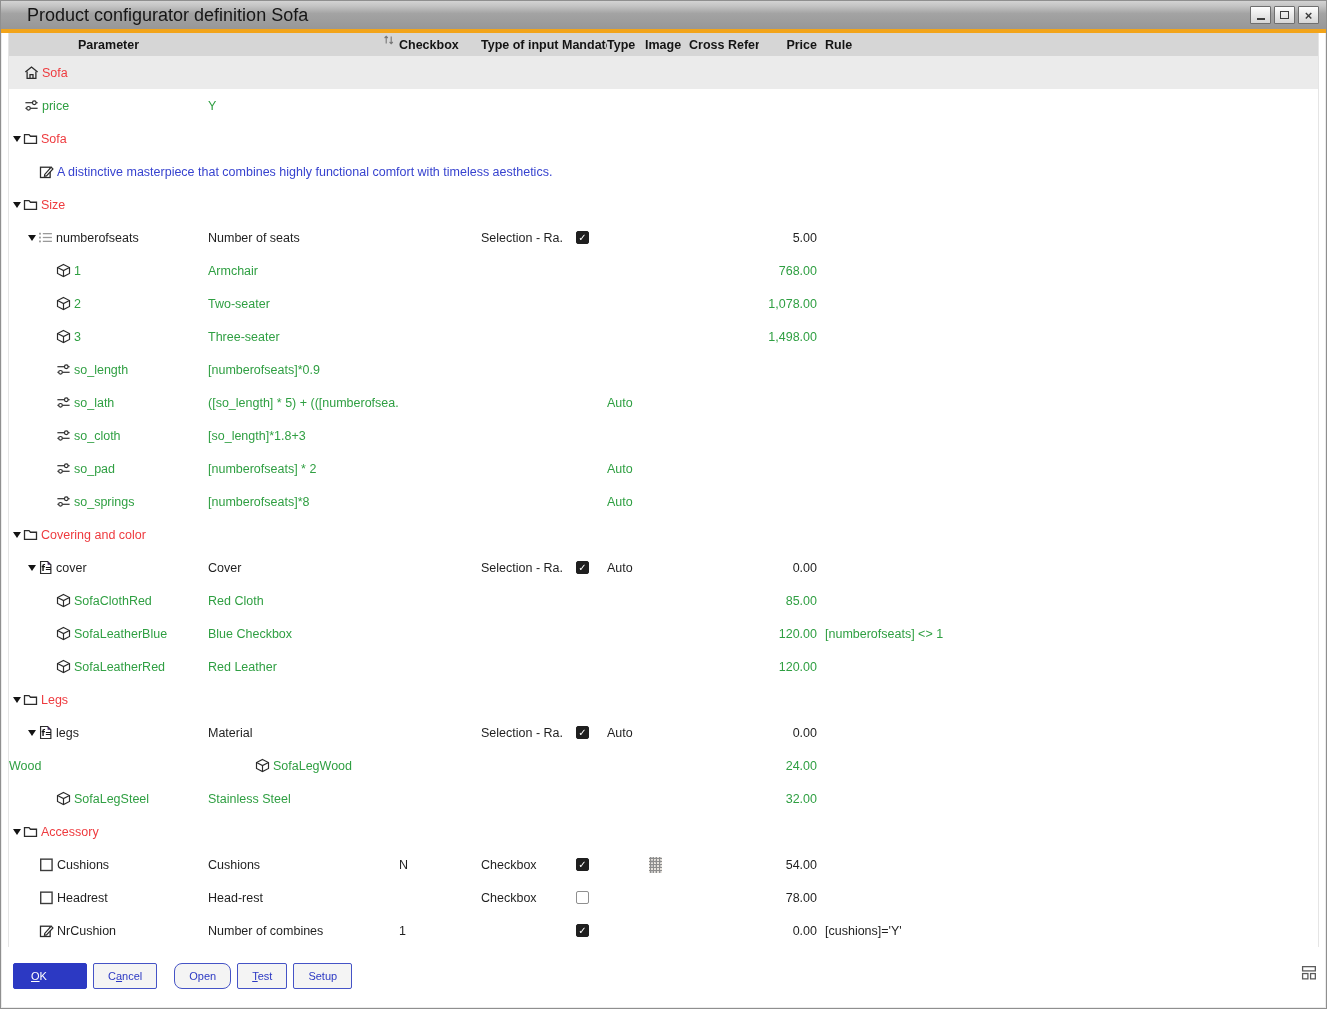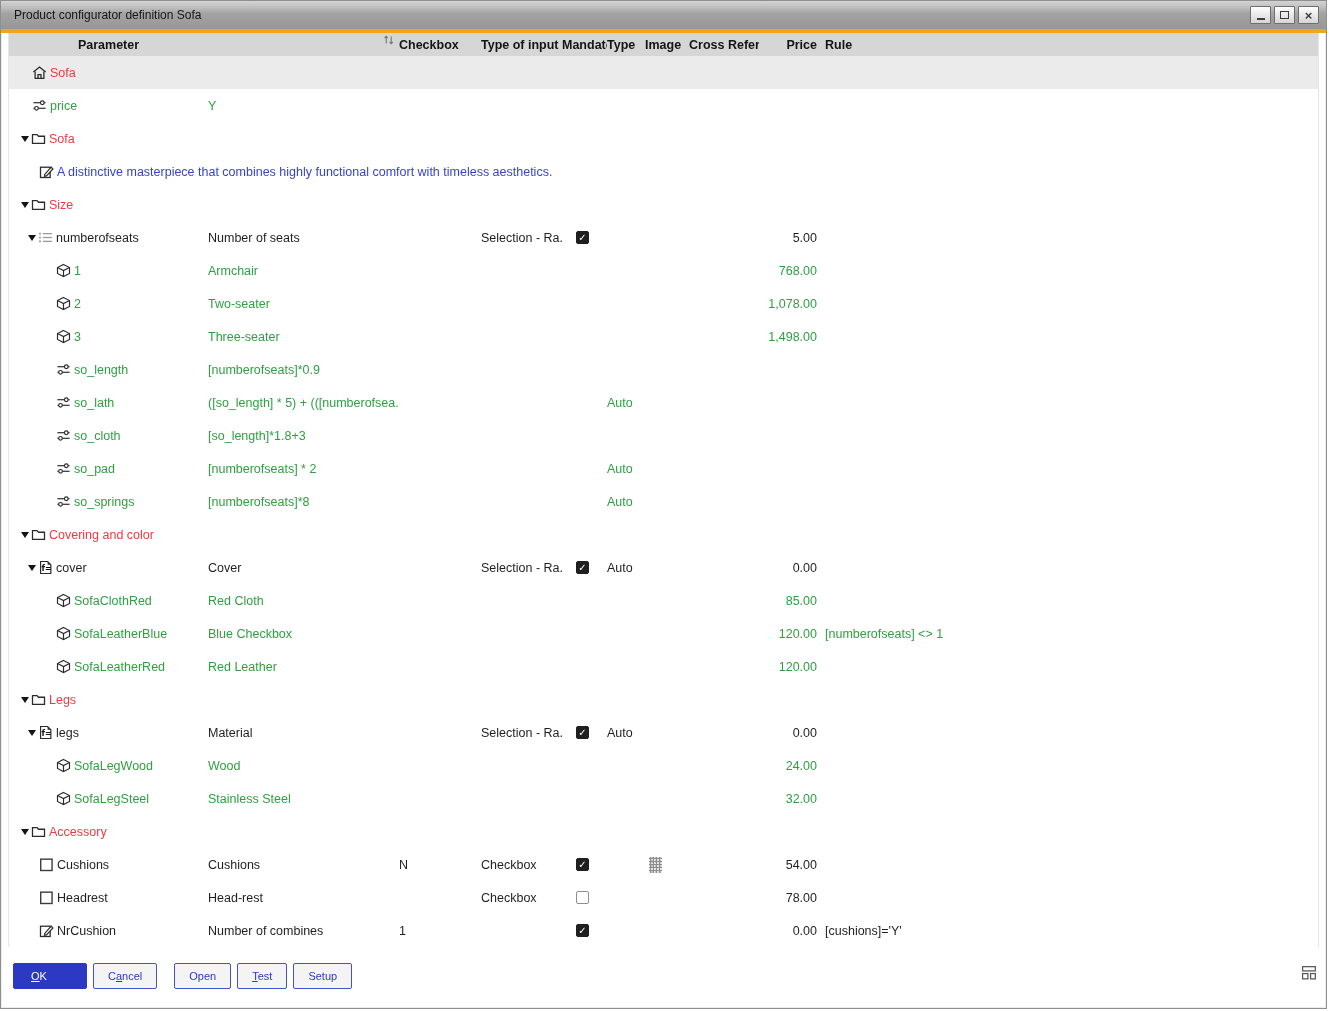--- a/index.html
+++ b/index.html
@@ -4,21 +4,21 @@
 <style>
   html,body{margin:0;padding:0;}
   body{width:1329px;height:1011px;overflow:hidden;background:#fff;
        font-family:"Liberation Sans","DejaVu Sans",sans-serif;}
   .window{position:relative;width:1327px;height:1009px;border:1px solid #8f8f8f;
           background:#fff;box-sizing:border-box;box-shadow:inset 0 0 0 1px #ececec;}
   
   .titlebar{position:relative;height:28px;
             background:linear-gradient(180deg,#d3d3d3 0%,#c4c4c4 18%,#a3a3a3 45%,#979797 100%);
             display:flex;align-items:center;}
-  .title{padding-left:13px;font-size:12px;color:#161616;}
+  .title{padding-left:26px;font-size:18px;color:#161616;}
   .winbtns{position:absolute;right:7px;top:5px;display:flex;gap:3px;}
   .wbtn{width:19px;height:16px;border:1px solid #6f6f6f;border-radius:1px;
         background:linear-gradient(#fefefe,#d5d5d5);display:flex;align-items:center;
         justify-content:center;cursor:default;}
   .glyph-min{width:8px;height:0;border-bottom:2px solid #3d3d3d;margin-top:7px;}
   .glyph-max{width:7px;height:6px;border:1.5px solid #3d3d3d;}
   .glyph-close{font-size:13px;font-weight:bold;color:#3d3d3d;line-height:1;}
   .accentbar{height:4px;background:#f2a41a;}
   
   .content{margin:0 7px;border-left:1px solid #e5e5e5;border-right:1px solid #e5e5e5;}
@@ -36,21 +36,21 @@
   .cell.tree{overflow:visible;}
   .cell.price{justify-content:flex-end;padding-right:4px;}
   .cell.rule{padding-left:4px;}
   .cell.mand{padding-left:14px;}
   .cell.img{padding-left:4px;}
   .c-red{color:#ee3b3f;}
   .c-green{color:#2f9f42;}
   .c-blue{color:#3743cf;}
   .c-black{color:#1f1f1f;}
   
-  .lvl0 .cell.tree{padding-left:12px;}
+  .lvl0 .cell.tree{padding-left:4px;}
   .lvl1 .cell.tree{padding-left:19px;}
   .lvl2 .cell.tree{padding-left:36px;}
   .tri{width:0;height:0;border-left:4.5px solid transparent;border-right:4.5px solid transparent;
        border-top:6.5px solid #141414;margin-right:2px;flex:0 0 auto;}
   .trisp{width:11px;flex:0 0 auto;}
   .icn{width:15px;height:15px;margin-right:3px;flex:0 0 auto;display:inline-flex;}
   .icn svg{width:15px;height:15px;}
   .nm{white-space:nowrap;}
   
   .cb{width:13px;height:13px;border:1px solid #8f8f8f;background:#fff;border-radius:2px;
@@ -63,21 +63,21 @@
          radial-gradient(#c2c2c2 1px,transparent 1.1px),#e8e4de;
          background-size:3px 3px,4px 5px;background-position:0 0,1px 2px;}
   
   .footer{position:relative;height:51px;padding-top:16px;box-sizing:content-box;
           display:flex;align-items:flex-start;padding-left:12px;}
   .btn{height:26px;border-radius:2px;font-size:11px;margin-right:6px;
        font-family:"Liberation Sans","DejaVu Sans",sans-serif;
        background:#f4f4f4;border:1px solid #4553c6;color:#2c39c3;padding:0 14px;cursor:pointer;}
   .btn.primary{background:#2c39c3;border-color:#2c39c3;color:#fff;width:74px;
                text-align:left;padding:0 0 0 17px;}
-  .btn.gapleft{margin-left:11px;}
+  .btn.gapleft{margin-left:11px;border-radius:8px;}
   .layouticon{position:absolute;right:8px;top:17px;width:17px;height:17px;cursor:pointer;}
 </style>
 </head>
 <body>
 
 <div class="window">
 
   <div class="titlebar">
     <span class="title">Product configurator definition Sofa</span>
     <div class="winbtns">
@@ -608,34 +608,34 @@
           <div class="cell mand">
             <span class="cb checked">✓</span>
           </div>
           <div class="cell typ c-black">Auto</div>
           <div class="cell img"></div>
           <div class="cell xref"></div>
           <div class="cell price c-black">0.00</div>
           <div class="cell rule c-black"></div>
         </div>
         <div class="row grid lvl2">
+          <div class="cell lbl c-green">Wood</div>
           <div class="cell tree">
             <span class="trisp"></span>
             <span class="icn">
               <svg viewBox="0 0 14 14">
                 <g fill="none" stroke="#2b2b2b" stroke-width="1.1">
                   <path d="M7 1.4 L12.6 4.2 V9.8 L7 12.6 L1.4 9.8 V4.2 Z"></path>
                   <path d="M1.4 4.2 L7 7 L12.6 4.2"></path>
                   <path d="M7 7 V12.6"></path>
                 </g>
               </svg>
             </span>
             <span class="nm c-green">SofaLegWood</span>
           </div>
-          <div class="cell lbl c-green">Wood</div>
           <div class="cell def c-green"></div>
           <div class="cell toi c-black"></div>
           <div class="cell mand"></div>
           <div class="cell typ c-green"></div>
           <div class="cell img"></div>
           <div class="cell xref"></div>
           <div class="cell price c-green">24.00</div>
           <div class="cell rule c-green"></div>
         </div>
         <div class="row grid lvl2">

